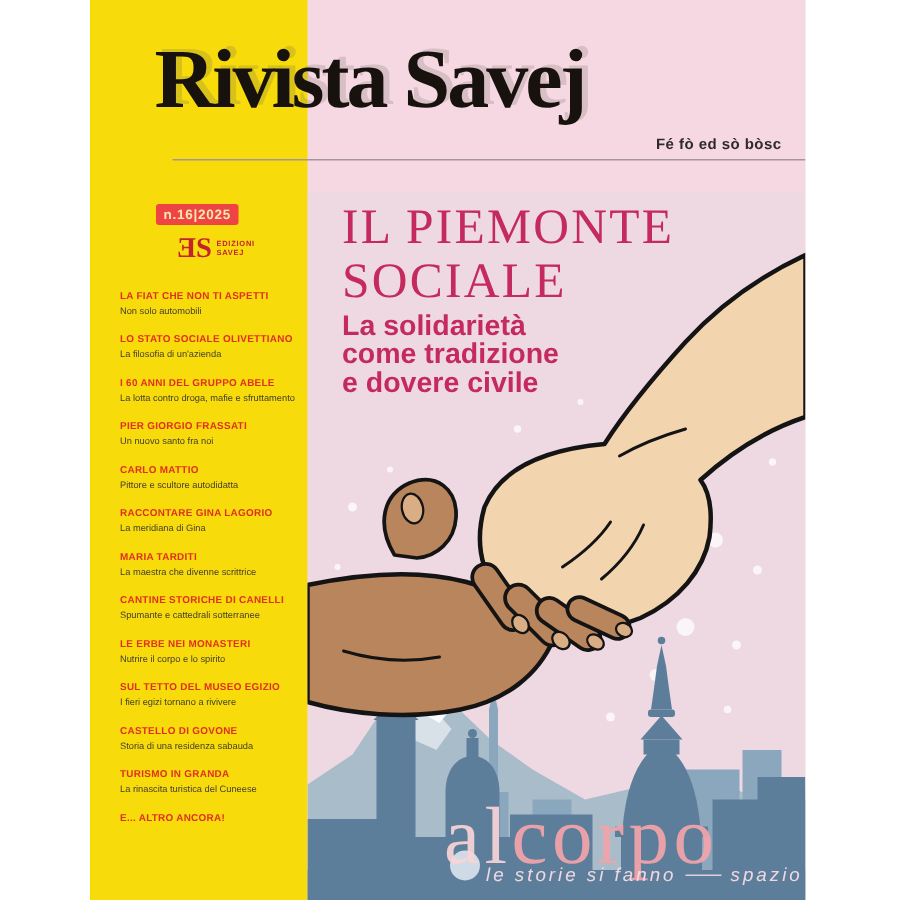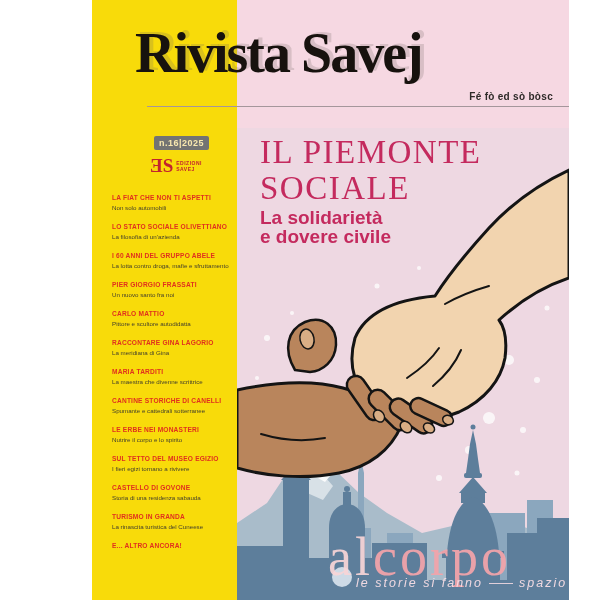--- a/index.html
+++ b/index.html
@@ -2,21 +2,21 @@
 <html><head>
 <meta charset="utf-8">
 <style>
   html,body{margin:0;padding:0;}
   body{
     width:600px;height:600px;position:relative;background:#ffffff;
     font-family:"Liberation Sans",sans-serif;overflow:hidden;
   }
   .cover{
     position:absolute;left:60px;top:0;width:477px;height:600px;
-    background:#F6D8E2;overflow:hidden;margin-left:32px;
+    background:#F6D8E2;overflow:hidden;
   }
   .yellow-col{position:absolute;left:0;top:0;width:145px;height:100%;background:#F8DB0A;}
 
   
   .masthead-title{
     position:absolute;left:43px;top:24px;z-index:6;
     font-family:"Liberation Serif",serif;font-weight:bold;
     font-size:56px;letter-spacing:-2px;color:#17120e;line-height:1.05;
     text-shadow:4px -2px 0 rgba(110,100,95,0.22);
     white-space:nowrap;
@@ -27,22 +27,22 @@
   }
   .masthead-rule{
     position:absolute;left:55px;top:106px;width:422px;height:1px;
     background:#A5969B;z-index:5;
   }
   .masthead-tagline{
     position:absolute;left:57px;top:110px;z-index:6;
     font-size:8.5px;font-style:italic;color:#8D3F44;letter-spacing:0.2px;
   }
   .issue-badge{
-    position:absolute;left:62px;top:136px;z-index:6;
-    background:#737373;color:#F8E8B0;font-weight:bold;font-size:9px;
+    position:absolute;left:44px;top:136px;z-index:6;
+    background:#ef4444;color:#F8E8B0;font-weight:bold;font-size:9px;
     padding:2px 5px;border-radius:2px;letter-spacing:0.5px;
   }
   .publisher{
     position:absolute;left:58px;top:156px;z-index:6;
     display:flex;align-items:center;gap:3px;color:#C2232E;
   }
   .publisher-glyph{font-family:"Liberation Serif",serif;font-weight:bold;font-size:19px;line-height:19px;}
   .publisher-text{display:flex;flex-direction:column;font-size:5px;font-weight:bold;letter-spacing:0.5px;line-height:6px;}
 
   
@@ -198,20 +198,21 @@
       <span>SAVEJ</span>
     </span>
   </div>
 
   <div class="feature-title">
     <div>IL PIEMONTE</div>
     <div>SOCIALE</div>
   </div>
   <div class="feature-subtitle">
     <div>La solidarietà</div>
+    <div>come tradizione</div>
     <div>e dovere civile</div>
   </div>
 
   <div class="sidebar-list">
       <div class="sb-item">
         <div class="sb-title">LA FIAT CHE NON TI ASPETTI</div>
         <div class="sb-sub">Non solo automobili</div>
       </div>
       <div class="sb-item">
         <div class="sb-title">LO STATO SOCIALE OLIVETTIANO</div>

